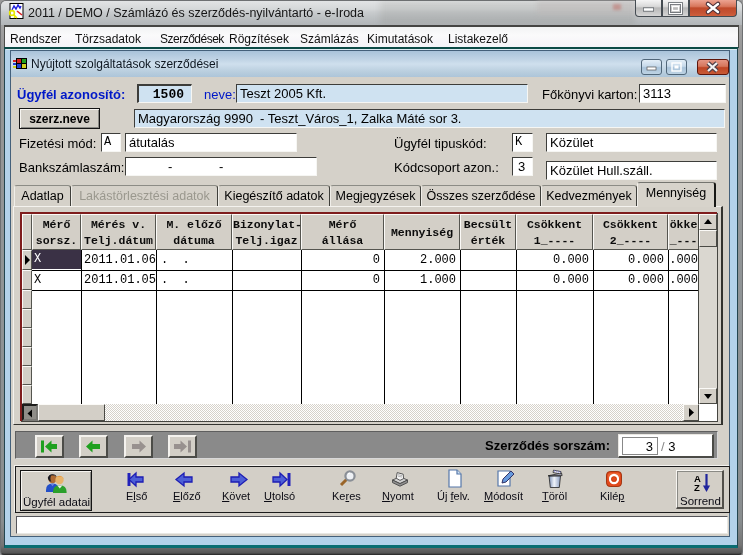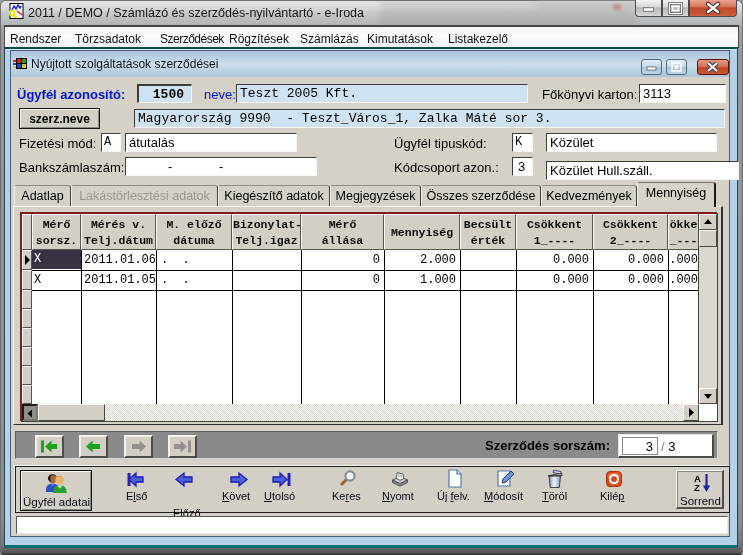--- a/index.html
+++ b/index.html
@@ -36,21 +36,21 @@
   background:linear-gradient(180deg,#a9c3da 0,#c2d5e6 35%,#cfdfed 50%,#b9cede 80%,#adc5d9 100%); }
 #ctext { position:absolute; left:20px; top:6px; font-size:12px; color:#0d1620; }
 .mbtn { position:absolute; top:8px; height:16px; border-radius:3px; border:1px solid #51677a; }
 #mmin { left:630px; width:21px; background:linear-gradient(180deg,#e3eef7 0,#c6d9ea 45%,#a9c3da 55%,#bed3e4 100%); }
 #mmax { left:655px; width:21px; background:linear-gradient(180deg,#e3eef7 0,#c6d9ea 45%,#a9c3da 55%,#bed3e4 100%); }
 #mclose { left:686px; width:32px; border-color:#5e150a; background:linear-gradient(180deg,#e59684 0,#d5765c 45%,#bf4524 55%,#c75a36 100%); }
 
 .lbl { position:absolute; font-size:13px; color:#000; white-space:nowrap; }
 .lblb { position:absolute; font-size:13px; font-weight:bold; color:#0018c8; white-space:nowrap; }
 .edit { position:absolute; background:#fff; border-top:1.5px solid #3d3d3a; border-left:1.5px solid #3d3d3a; border-bottom:1px solid #f6f6f3; border-right:1px solid #f6f6f3; font-size:13px; color:#000; padding:1px 3px; white-space:nowrap; overflow:hidden; }
-.blue { background:#cfe2f1;font-family:Liberation Mono, monospace; }
+.blue { background:#cfe2f1; }
 
 .tab { position:absolute; top:185px; height:21px; background:#d5d1c9; border-right:1.5px solid #3f3f3b; border-top:1px solid #8c8c86; border-left:1px solid #f0eee9; border-radius:3px 3px 0 0; font-size:12.5px; color:#000; text-align:center; padding-top:3px; }
 #tabactive { top:182px; height:25px; z-index:5; background:#d7d3cb; border-right:2.5px solid #181816; border-top:1px solid #74746f; }
 .tdis { color:#9a988e; }
 
 #sheetedge { position:absolute; left:13px; top:206px; width:710px; height:219px; border-top:1px solid #f4f2ee; border-left:1px solid #f4f2ee; border-right:2px solid #33332f; border-bottom:1.5px solid #33332f; }
 #grid { position:absolute; left:20px; top:212px; width:697px; height:209px; background:#fff; border:2px solid #7f1d1d; box-shadow:1px 1px 0 #454540; }
 .hcell { position:absolute; top:0px; height:36px; background:#d3cfc7; border-top:1px solid #fbfaf7; border-left:1px solid #fbfaf7; border-right:1px solid #55554f; border-bottom:1px solid #55554f; font-family:"Liberation Mono", monospace; font-weight:bold; font-size:11.5px; line-height:16px; color:#0b0b0b; text-align:center; padding-top:2px; }
 .icell { position:absolute; left:0px; width:10px; background:#d3cfc7; border-top:1px solid #fbfaf7; border-left:1px solid #fbfaf7; border-right:1px solid #55554f; border-bottom:1px solid #55554f; }
 .gline { position:absolute; top:36px; width:1px; height:154px; background:#000; }
@@ -159,21 +159,21 @@
     <div class="edit" style="left:501px; top:82px; width:21px; height:19px; font-family:'Liberation Mono',monospace; font-size:12px; padding-left:2px;">K</div>
     <div class="edit" style="left:535px; top:82px; width:171px; height:19px;">Közület</div>
 
     <div class="lbl" style="left:8px; top:109px;">Bankszámlaszám:</div>
     <div class="edit" style="left:114px; top:106px; width:192px; height:19px;">
         <span style="position:absolute;left:42px;">-</span>
         <span style="position:absolute;left:93px;">-</span>
       </div>
     <div class="lbl" style="left:383px; top:109px;">Kódcsoport azon.:</div>
     <div class="edit" style="left:501px; top:106px; width:21px; height:19px; text-align:center; padding-left:1px;">3</div>
-    <div class="edit" style="left:535px; top:110px; width:193px; height:19px;">Közület Hull.száll.</div>
+    <div class="edit" style="left:535px; top:110px; width:171px; height:19px;">Közület Hull.száll.</div>
   </div>
 
   <div class="tab" style="left:14px; width:57px;">Adatlap</div>
   <div class="tab tdis" style="left:71px; width:147px;">Lakástörlesztési adatok</div>
   <div class="tab" style="left:218px; width:112px;">Kiegészítő adatok</div>
   <div class="tab" style="left:330px; width:91px;">Megjegyzések</div>
   <div class="tab" style="left:421px; width:120px;">Összes szerződése</div>
   <div class="tab" style="left:541px; width:96px;">Kedvezmények</div>
   <div class="tab" id="tabactive" style="left:637px; width:79px;">Mennyiség</div>
 
@@ -295,21 +295,21 @@
       <div class="tlbl" style="left:2px; top:25px; font-size:11.5px;">Ügyfél adatai</div>
     </div>
     <svg width="20" height="17" style="position:absolute;left:110px;top:4px;" viewBox="0 0 20 17">
         <path d="M3 2 v13" stroke="#2222bb" stroke-width="3"></path>
         <path d="M17 6 h-7 v-4 l-7 6.5 l7 6.5 v-4 h7 Z" fill="#4d5fd6" stroke="#1d1db4" stroke-width="1.3"></path>
       </svg>
     <div class="tlbl" style="left:110px; top:23px;">E<span style="text-decoration:underline;">l</span>ső</div>
     <svg width="20" height="17" style="position:absolute;left:158px;top:4px;" viewBox="0 0 20 17">
         <path d="M18 6 h-8 v-4 l-8 6.5 l8 6.5 v-4 h8 Z" fill="#4d5fd6" stroke="#1d1db4" stroke-width="1.3"></path>
       </svg>
-    <div class="tlbl" style="left:157px; top:40px;text-align:center;"><span style="text-decoration:underline;">E</span>lőző</div>
+    <div class="tlbl" style="left:157px; top:23px;text-align:center;"><span style="text-decoration:underline;">E</span>lőző</div>
     <svg width="20" height="17" style="position:absolute;left:213px;top:4px;" viewBox="0 0 20 17">
         <path d="M2 6 h8 v-4 l8 6.5 l-8 6.5 v-4 h-8 Z" fill="#4d5fd6" stroke="#1d1db4" stroke-width="1.3"></path>
       </svg>
     <div class="tlbl" style="left:206px; top:23px;"><span style="text-decoration:underline;">K</span>övet</div>
     <svg width="20" height="17" style="position:absolute;left:256px;top:4px;" viewBox="0 0 20 17">
         <path d="M1 6 h7 v-4 l7 6.5 l-7 6.5 v-4 h-7 Z" fill="#4d5fd6" stroke="#1d1db4" stroke-width="1.3"></path>
         <path d="M17 2 v13" stroke="#2222bb" stroke-width="3"></path>
       </svg>
     <div class="tlbl" style="left:248px; top:23px;"><span style="text-decoration:underline;">U</span>tolsó</div>
     <svg width="20" height="19" style="position:absolute;left:322px;top:2px;" viewBox="0 0 20 19">

